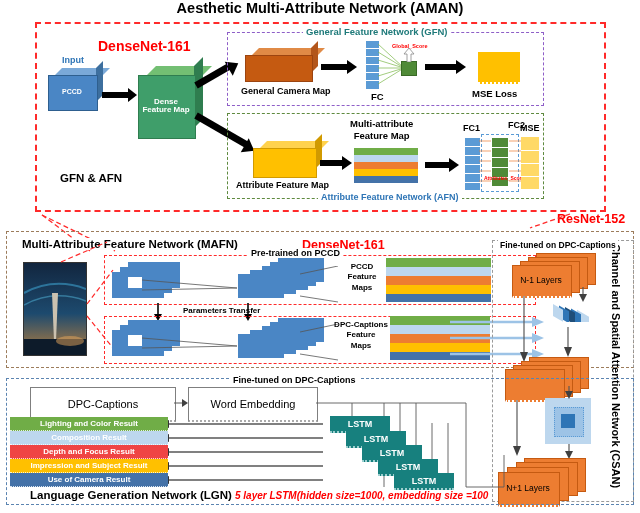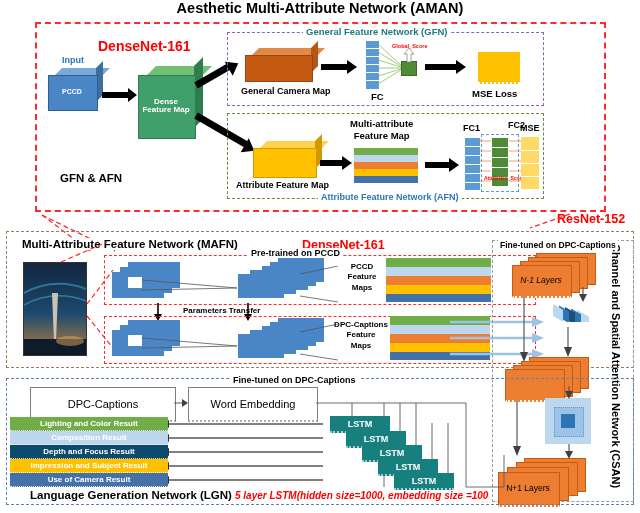--- a/index.html
+++ b/index.html
@@ -355,21 +355,21 @@
   <polygon points="82,17 94,22 82,27" fill="#9dc3e6"></polygon>
   <polygon points="82,33 94,38 82,43" fill="#9dc3e6"></polygon>
 </svg>
 
 <div class="frame f-gray" style="left:492px;top:240px;width:142px;height:262px;"></div>
 
 <div class="vert-text" style="left:610px;top:244px;font-size:11px;height:252px;">Channel and Spatial Attention Network (CSAN)</div>
 
 <div class="lbl" style="left:498px;top:240px;font-size:8.5px;background:#fff;padding:0 2px;">Fine-tuned on DPC-Captions</div>
 
-<div class="stack" style="left:512px;top:253px;width:100px;height:44px;font-style:italic;">
+<div class="stack" style="left:512px;top:253px;width:100px;height:44px;">
   <div class="card" style="left:24px;top:0;width:58px;height:30px;"></div>
   <div class="card" style="left:16px;top:4px;width:58px;height:30px;"></div>
   <div class="card" style="left:8px;top:8px;width:58px;height:30px;"></div>
   <div class="card" style="left:0;top:12px;width:58px;height:30px;border-bottom:2px dotted #fff;"></div>
   <div class="lblc" style="left:0;top:12px;width:58px;height:30px;font-size:8.5px;">N-1 Layers</div>
 </div>
 
 <svg class="abs" style="left:517px;top:296px;" width="14" height="66">
   <line x1="7" y1="0" x2="7" y2="58" stroke="#595959" stroke-width="1.2"></line>
   <polygon points="3,56 11,56 7,66" fill="#404040"></polygon>
@@ -477,21 +477,21 @@
   <polygon points="14,44 4,48 14,52" fill="#333"></polygon>
   <polygon points="14,58 4,62 14,66" fill="#333"></polygon>
 </svg>
 
 <div class="resbar" style="left:10px;top:417px;width:158px;height:14px;background:#70ad47;font-size:8px;">
   <span>Lighting and Color Result</span>
 </div>
 <div class="resbar" style="left:10px;top:431px;width:158px;height:14px;background:#bdd7ee;font-size:8px;color:#fff;">
   <span>Composition Result</span>
 </div>
-<div class="resbar" style="left:10px;top:445px;width:158px;height:14px;background:#0c4a6e;font-size:8px;">
+<div class="resbar" style="left:10px;top:445px;width:158px;height:14px;background:#ef4444;font-size:8px;">
   <span>Depth and Focus Result</span>
 </div>
 <div class="resbar" style="left:10px;top:459px;width:158px;height:14px;background:#ffc000;font-size:8px;">
   <span>Impression and Subject Result</span>
 </div>
 <div class="resbar" style="left:10px;top:473px;width:158px;height:14px;background:#4472a8;font-size:8px;">
   <span>Use of Camera Result</span>
 </div>
 
 <div class="lstm" style="left:330px;top:416px;width:60px;height:15px;font-size:9px;">

